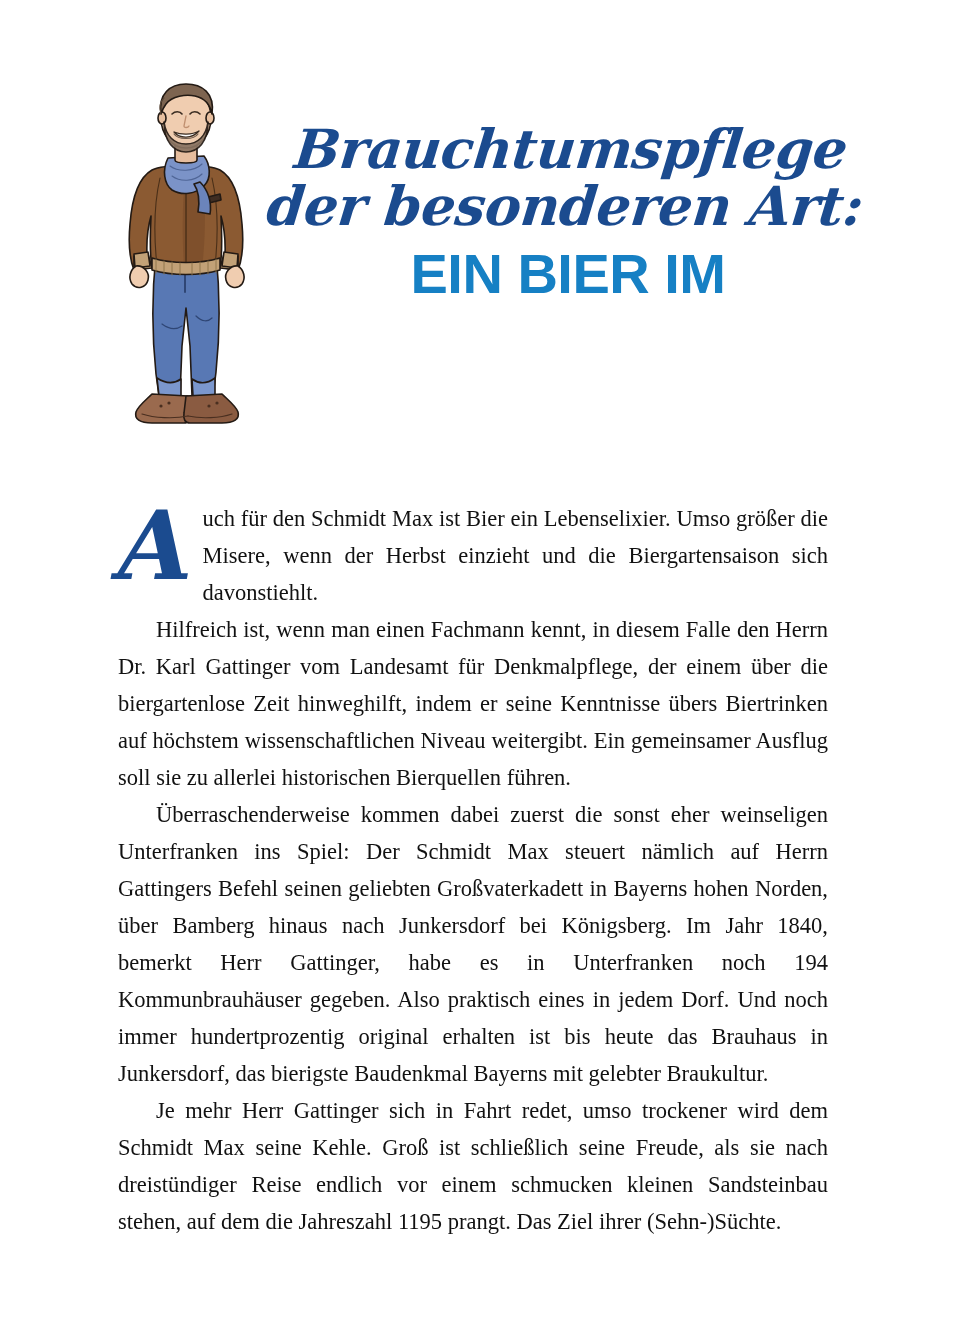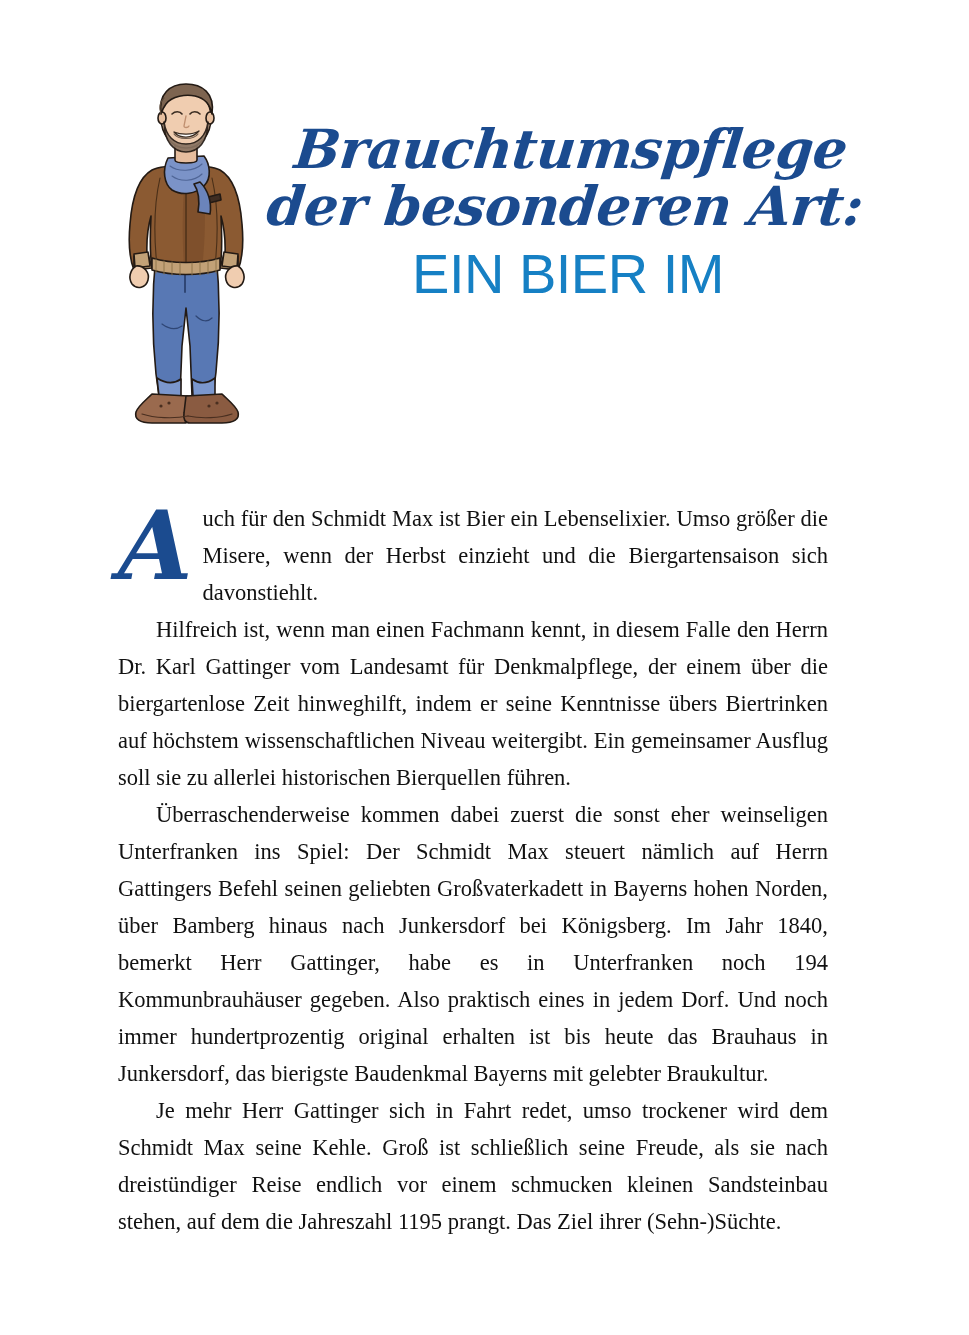--- a/index.html
+++ b/index.html
@@ -48,21 +48,21 @@
     line-height: 1.02;
     letter-spacing: -0.5px;
     margin: 0;
     transform: skewX(-6deg);
     text-align: center;
   }
   .headline-script .l1 { display: block; }
   .headline-script .l2 { display: block; margin-top: 2px; }
   .headline-main {
     font-family: "Liberation Sans", "DejaVu Sans", sans-serif;
-    font-weight: 400;
+    font-weight: 700;
     color: #1680c4;
     font-size: 56px;
     line-height: 1.06;
     letter-spacing: -0.5px;
     margin: 10px 0 0 0;
     text-align: center;
   }
   .headline-main .m1 { display: block; }
   .headline-main .m2 { display: block; }
 

